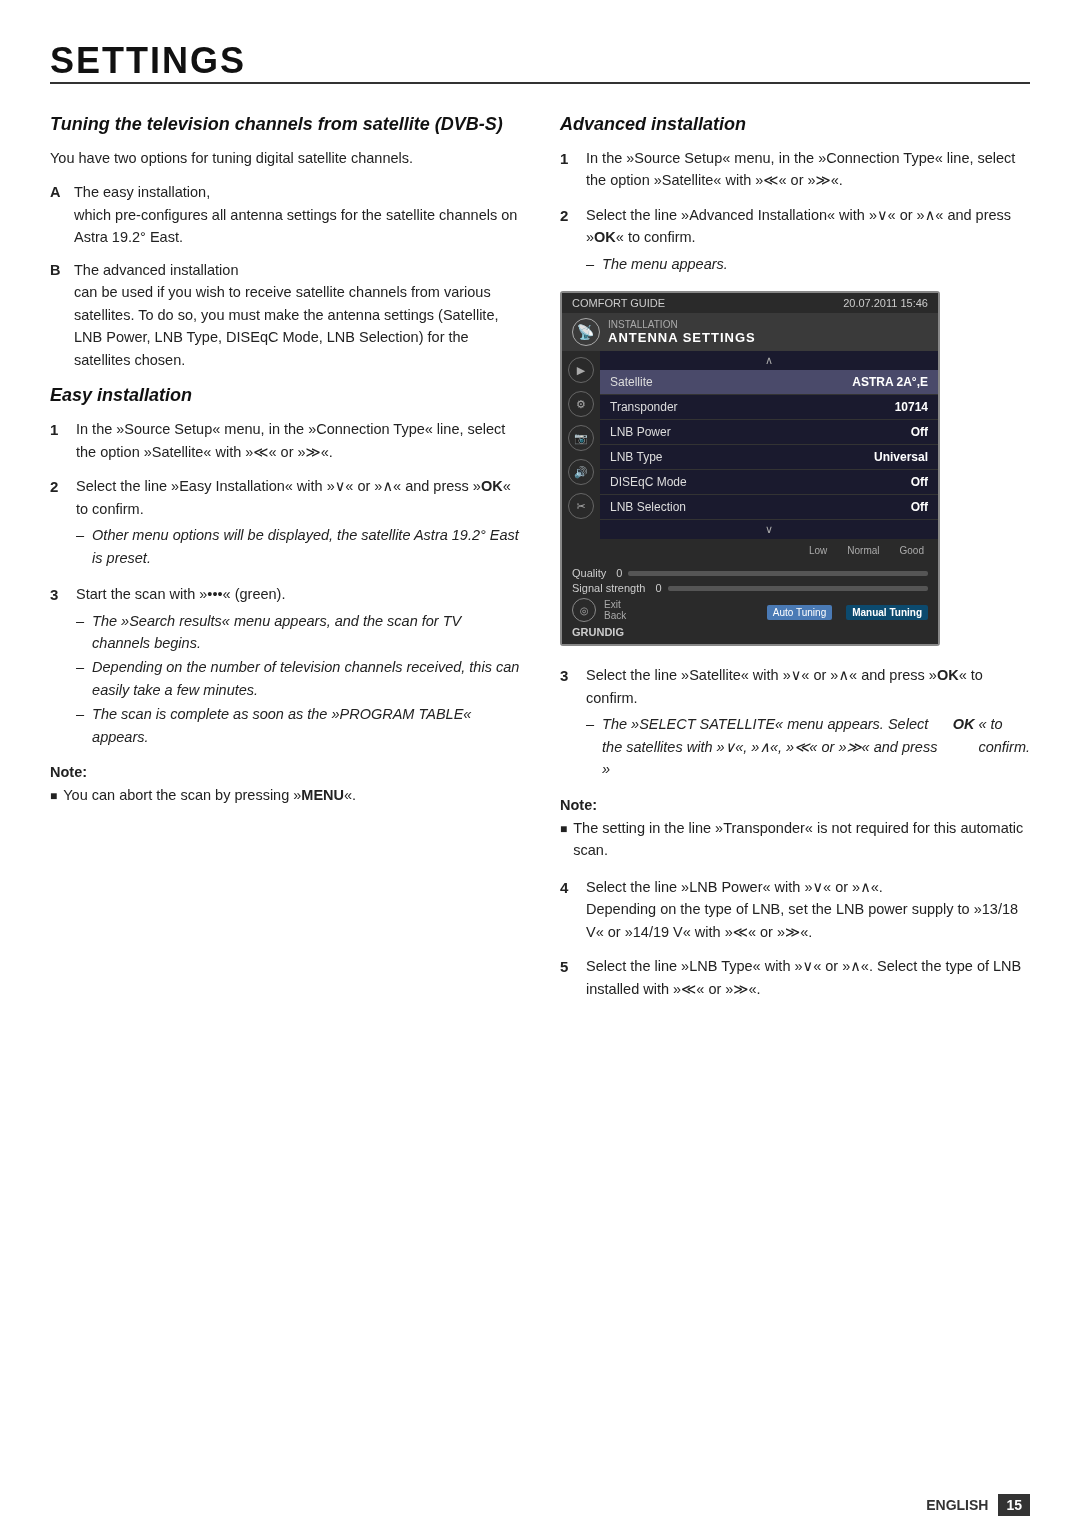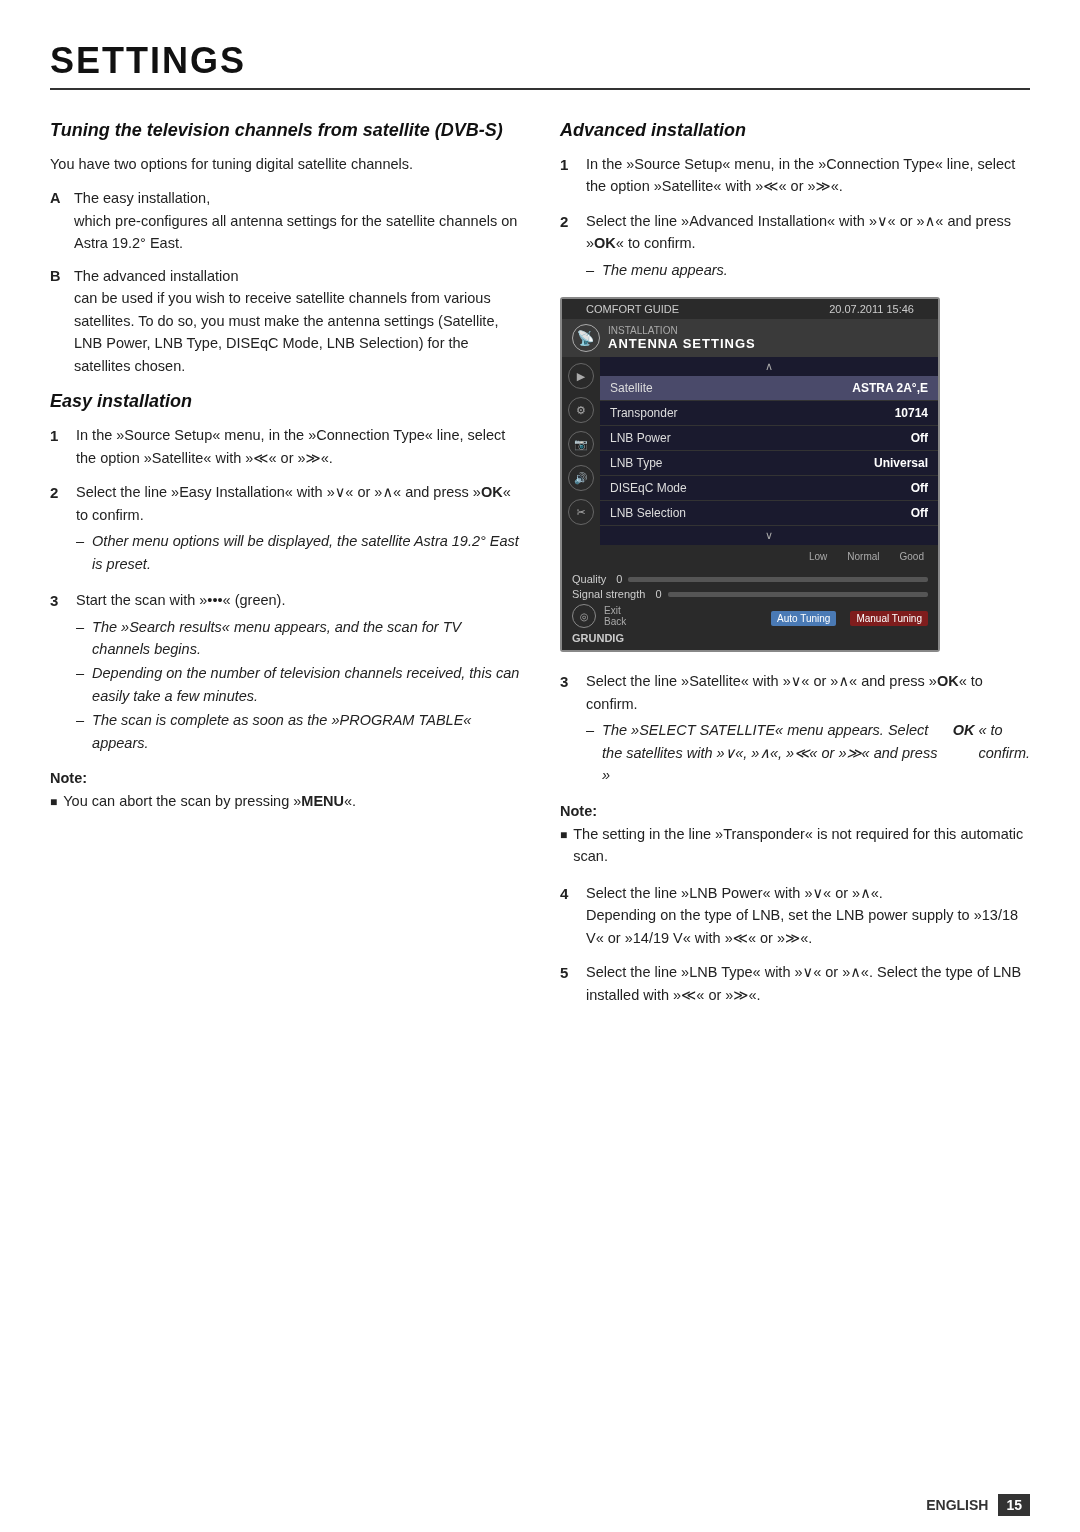--- a/index.html
+++ b/index.html
@@ -14,21 +14,20 @@
     }
 
     
     .page-title {
       font-size: 36px;
       font-weight: 900;
       letter-spacing: 2px;
       text-transform: uppercase;
       color: #111;
       border-bottom: 2px solid #333;
-      padding-bottom: 6px;
       margin-bottom: 30px;
     }
 
     
     .two-col {
       display: flex;
       gap: 40px;
     }
     .col-left {
       flex: 1;
@@ -139,21 +138,21 @@
       border: 2px solid #888;
       border-radius: 3px;
       padding: 0;
       font-size: 12px;
     }
     .tv-top-bar {
       background: #2a2a2a;
       display: flex;
       justify-content: space-between;
       align-items: flex-start;
-      padding: 4px 24px;
+      padding: 4px 10px;
       font-size: 11px;
       color: #ccc;
     }
     .tv-title-bar {
       background: #3a3a3a;
       display: flex;
       align-items: center;
       gap: 8px;
       padding: 5px 10px;
     }
@@ -256,21 +255,21 @@
       margin-top: 4px;
     }
     .tv-btn {
       font-size: 10px;
       padding: 2px 6px;
       border-radius: 2px;
       color: #fff;
       margin-left: 6px;
     }
     .tv-btn-auto { background: #4a7ab5; }
-    .tv-btn-manual { background: #7f1d1d; }
+    .tv-btn-manual { background: #0c4a6e; font-weight: bold; }
 
     
     .page-footer {
       position: fixed;
       bottom: 16px;
       right: 50px;
       display: flex;
       align-items: center;
       gap: 10px;
       font-size: 14px;

